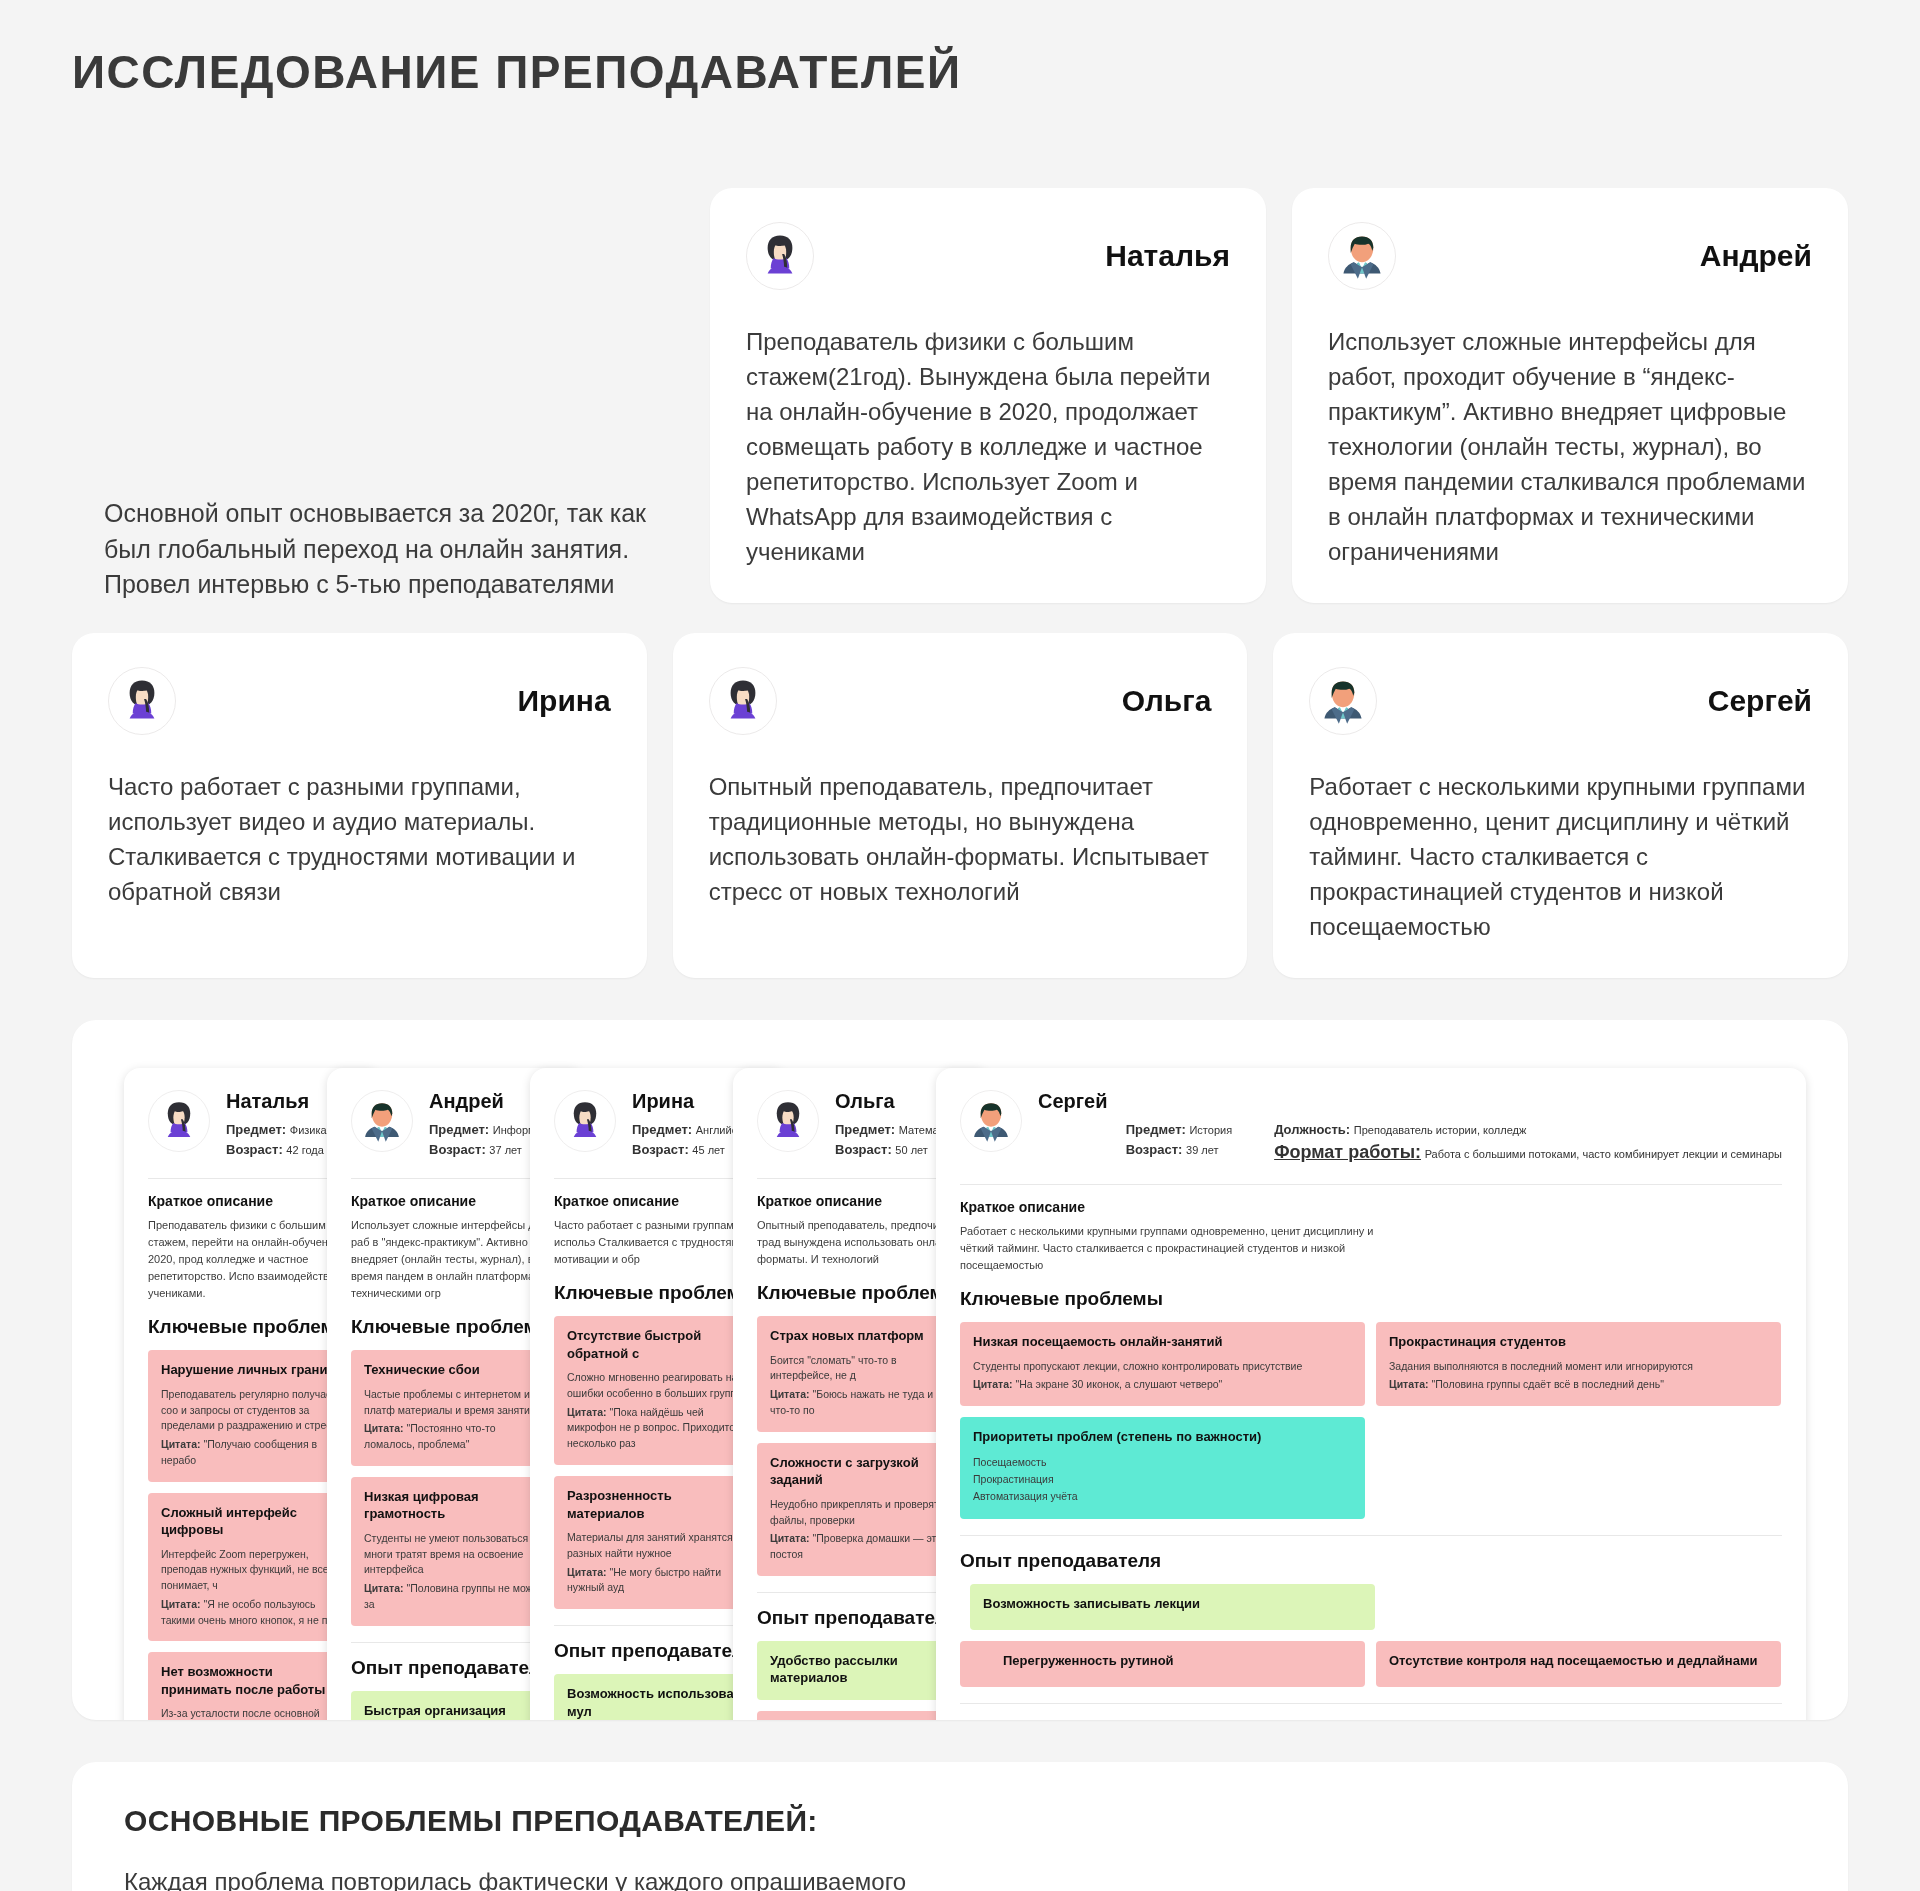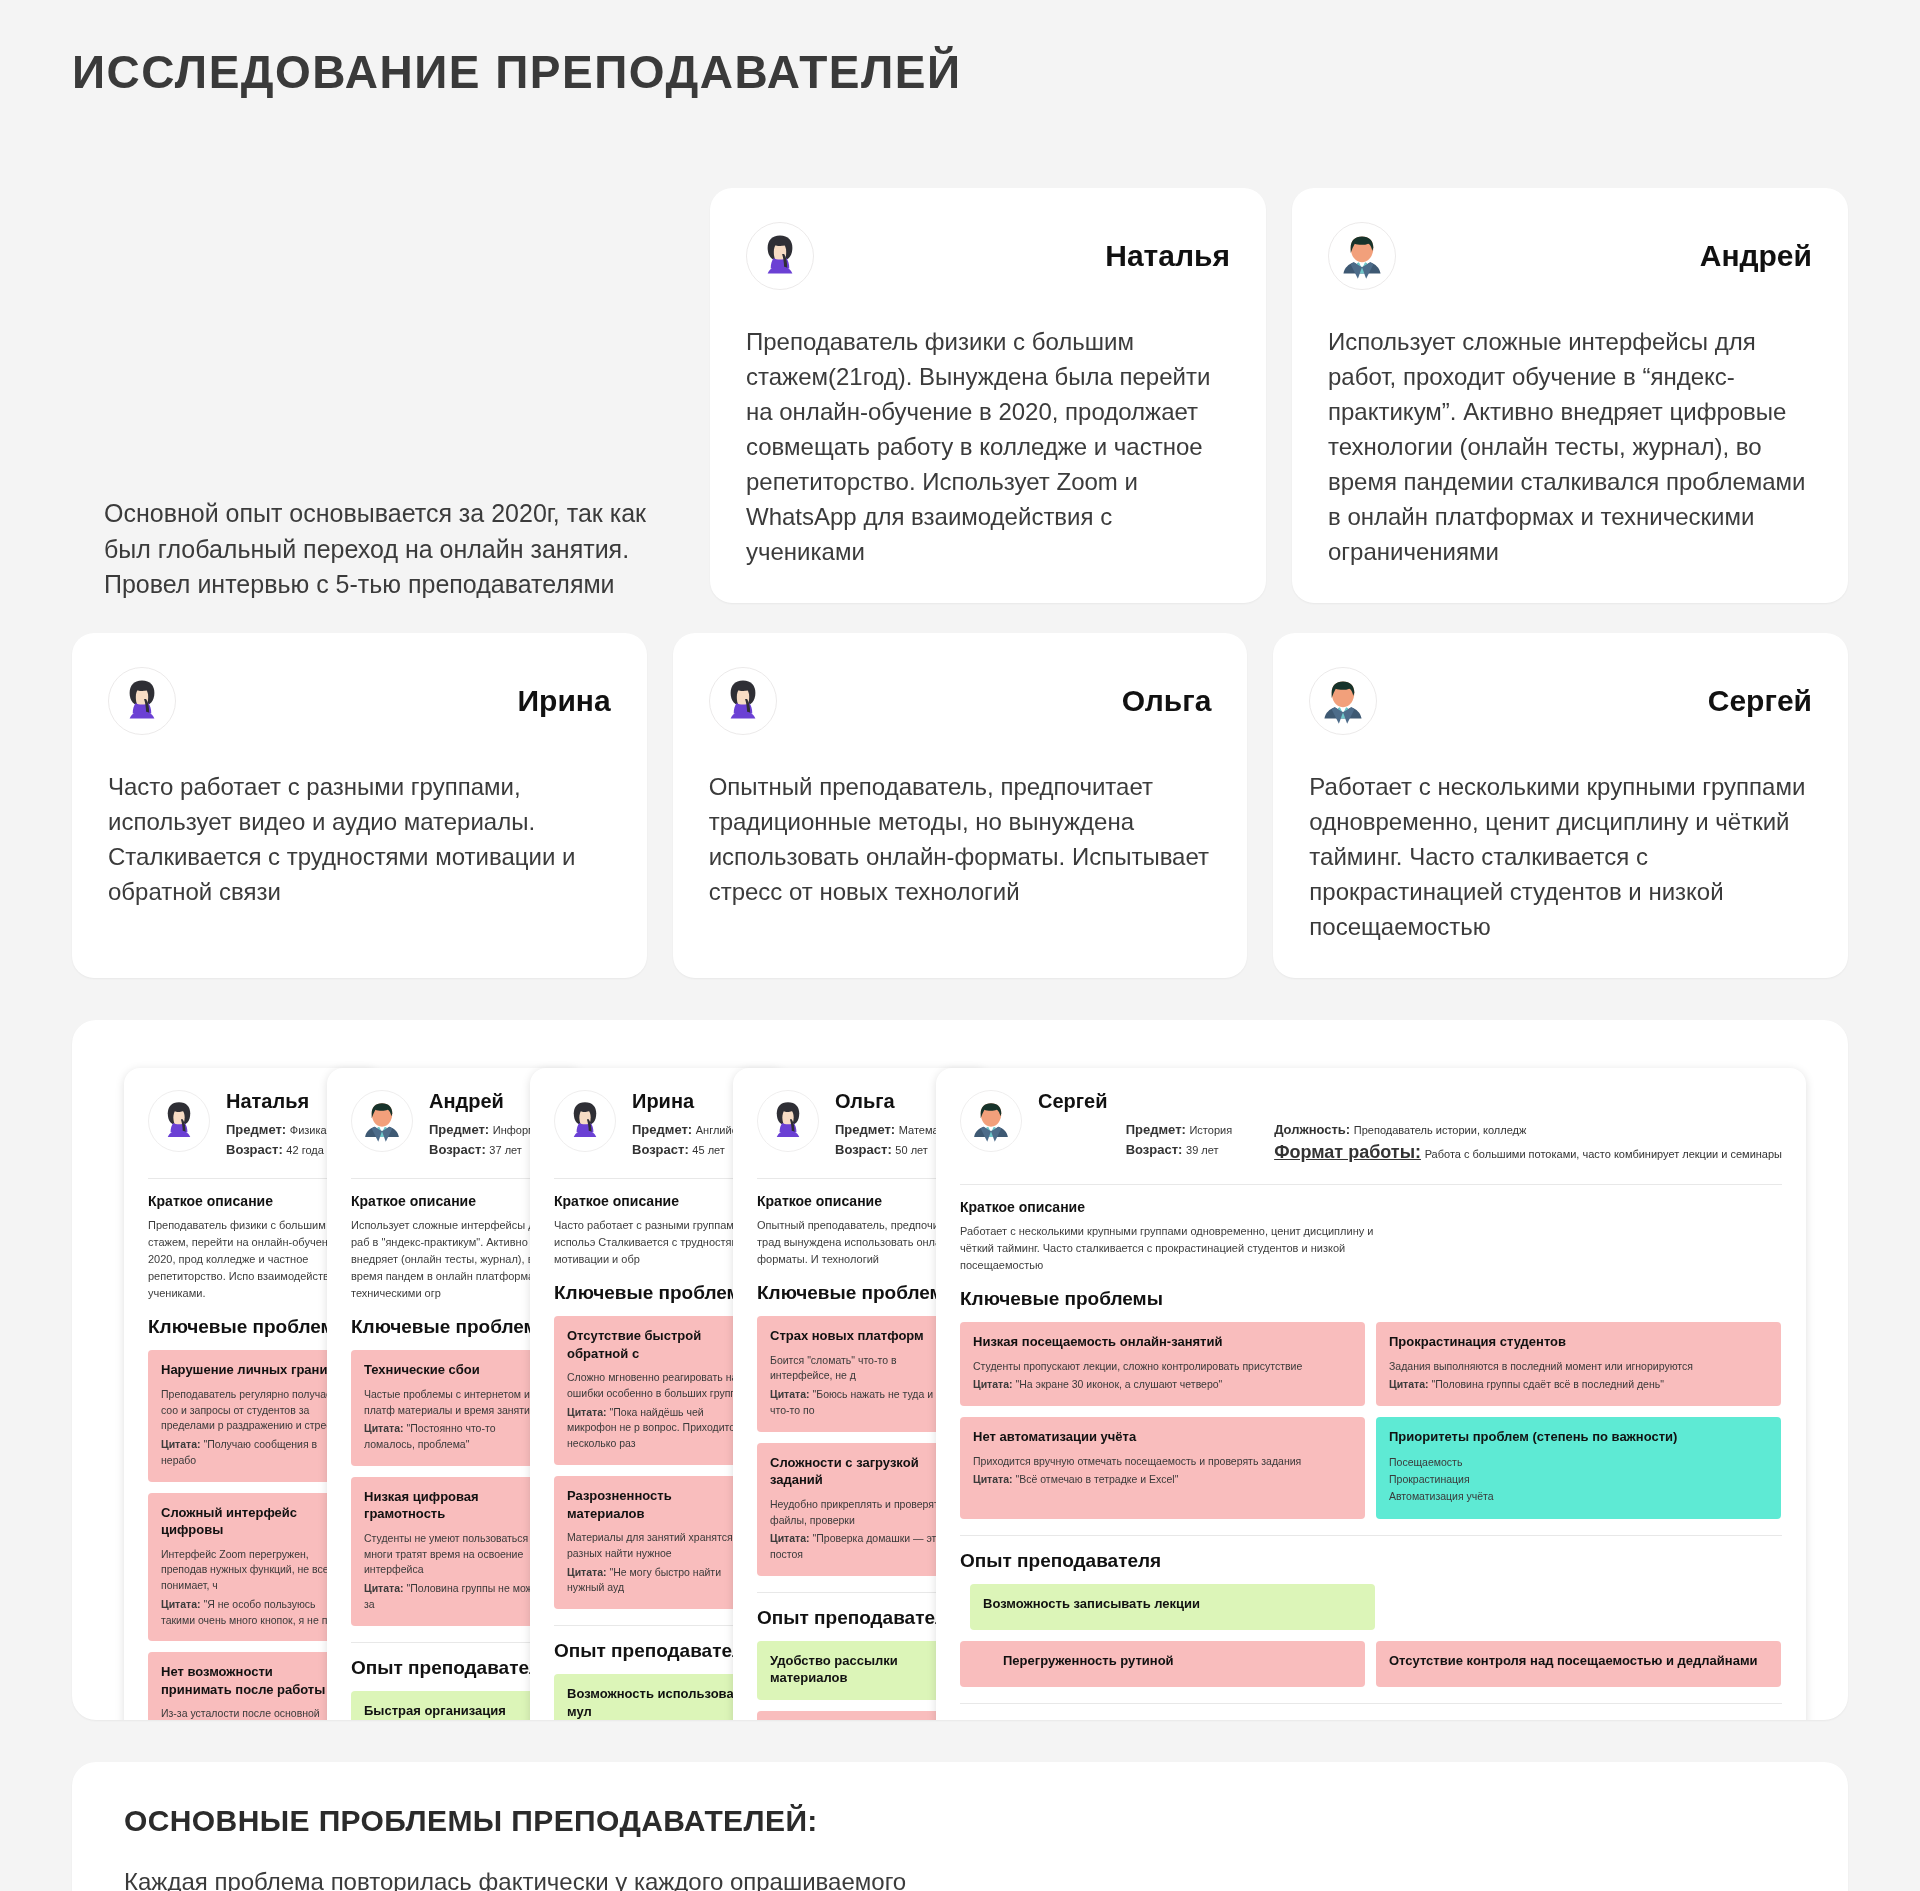--- a/index.html
+++ b/index.html
@@ -444,25 +444,20 @@
           <div class="tile red t-half">
             <div class="tile-t">Низкая посещаемость онлайн-занятий</div>
             <div class="tile-d">Студенты пропускают лекции, сложно контролировать присутствие</div>
             <div class="tile-q"><b>Цитата:</b> <i>"На экране 30 иконок, а слушают четверо"</i></div>
           </div>
           <div class="tile red t-half">
             <div class="tile-t">Прокрастинация студентов</div>
             <div class="tile-d">Задания выполняются в последний момент или игнорируются</div>
             <div class="tile-q"><b>Цитата:</b> <i>"Половина группы сдаёт всё в последний день"</i></div>
           </div>
-          <div class="tile red t-half">
-            <div class="tile-t">Нет автоматизации учёта</div>
-            <div class="tile-d">Приходится вручную отмечать посещаемость и проверять задания</div>
-            <div class="tile-q"><b>Цитата:</b> <i>"Всё отмечаю в тетрадке и Excel"</i></div>
-          </div>
           <div class="tile grey t-half">
             <div class="tile-t">Приоритеты проблем (степень по важности)</div>
             <div class="tile-list">
               <div>Посещаемость</div>
               <div>Прокрастинация</div>
               <div>Автоматизация учёта</div>
             </div>
           </div>
         </div>
         <div class="hr"></div>

